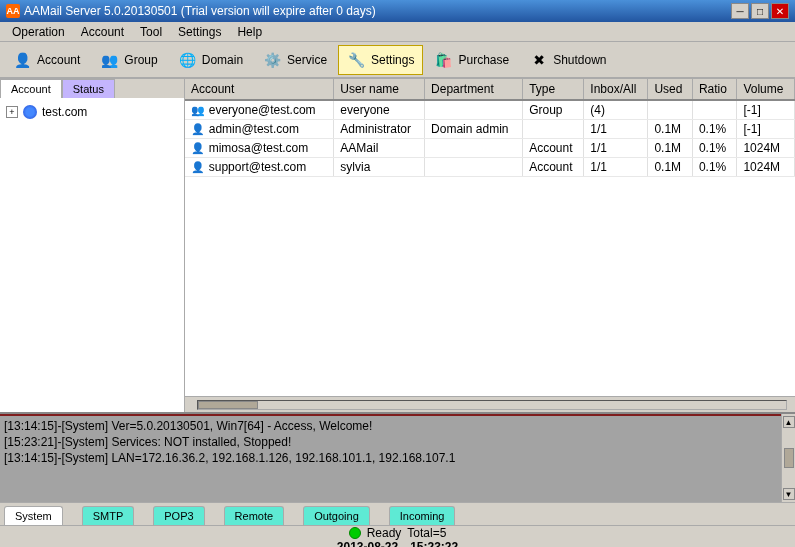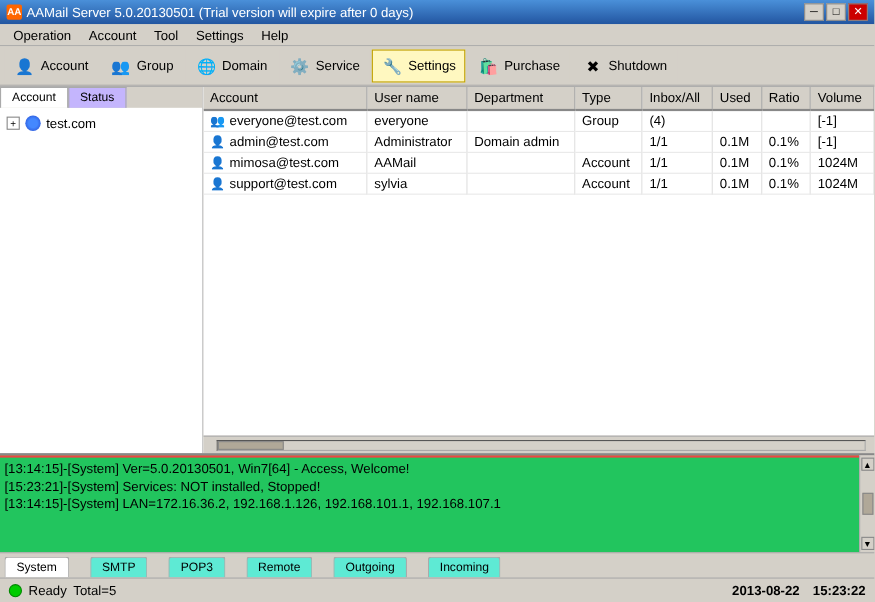--- a/index.html
+++ b/index.html
@@ -42,30 +42,30 @@
     
     .table-container { flex: 1; overflow: auto; }
     table { width: 100%; border-collapse: collapse; font-size: 12px; }
     th { background: #d4d0c8; padding: 3px 6px; text-align: left; border-right: 1px solid #aaa; border-bottom: 2px solid #888; font-weight: normal; color: #000; white-space: nowrap; }
     td { padding: 2px 6px; border-right: 1px solid #e0e0e0; border-bottom: 1px solid #e8e8e8; color: #000; white-space: nowrap; }
     .table-scrollbar { height: 16px; background: #d4d0c8; border-top: 1px solid #aaa; display: flex; align-items: center; }
     .scrollbar-track { flex: 1; height: 10px; background: #d4d0c8; border: 1px inset #aaa; margin: 0 4px; }
     .scrollbar-thumb { width: 60px; height: 8px; background: #b0a898; border: 1px solid #888; }
 
     
-    .log-area { height: 90px; background: #22c55e; border-top: 2px solid #ef4444; padding: 2px 4px; overflow: hidden; font-size: 11px; font-family: 'Courier New', monospace; color: #000; }
+    .log-area { height: 90px; background: #a3a3a3; border-top: 2px solid #7f1d1d; padding: 2px 4px; overflow: hidden; font-size: 11px; font-family: 'Courier New', monospace; color: #000; }
     .log-line { line-height: 16px; }
 
     
     .bottom-tabs { display: flex; align-items: flex-end; background: #d4d0c8; padding: 3px 4px 0 4px; border-top: 1px solid #aaa; gap: 2px; }
     .bottom-tab { padding: 3px 10px; background: #5eead4; border: 1px solid #aaa; border-bottom: none; cursor: pointer; border-radius: 3px 3px 0 0; font-size: 11px; color: #000; }
     .bottom-tab.active { background: #fff; }
 
     
-    .status-bar { height: 22px; background: #d4d0c8; display: flex; align-items: center; justify-content: space-between; padding: 0 8px; border-top: 1px solid #aaa; }
+    .status-bar { height: 22px; background: #d4d0c8; display: flex; align-items: center; justify-content: space-between; padding: 0 8px; border-top: 1px solid #aaa; flex-direction: column; }
     .status-left { display: flex; align-items: center; gap: 6px; }
     .status-led { width: 12px; height: 12px; background: #00cc00; border-radius: 50%; border: 1px solid #008800; }
 
     
     .right-scrollbar { width: 14px; background: #d4d0c8; border-left: 1px solid #aaa; display: flex; flex-direction: column; align-items: center; padding: 2px 0; }
     .scroll-arrow { width: 12px; height: 12px; background: #d4d0c8; border: 1px solid #888; display: flex; align-items: center; justify-content: center; font-size: 8px; cursor: pointer; }
     .scroll-thumb-v { width: 10px; height: 20px; background: #b0a898; border: 1px solid #888; margin: 2px 0; }
   </style>
 </head>
 <body>

